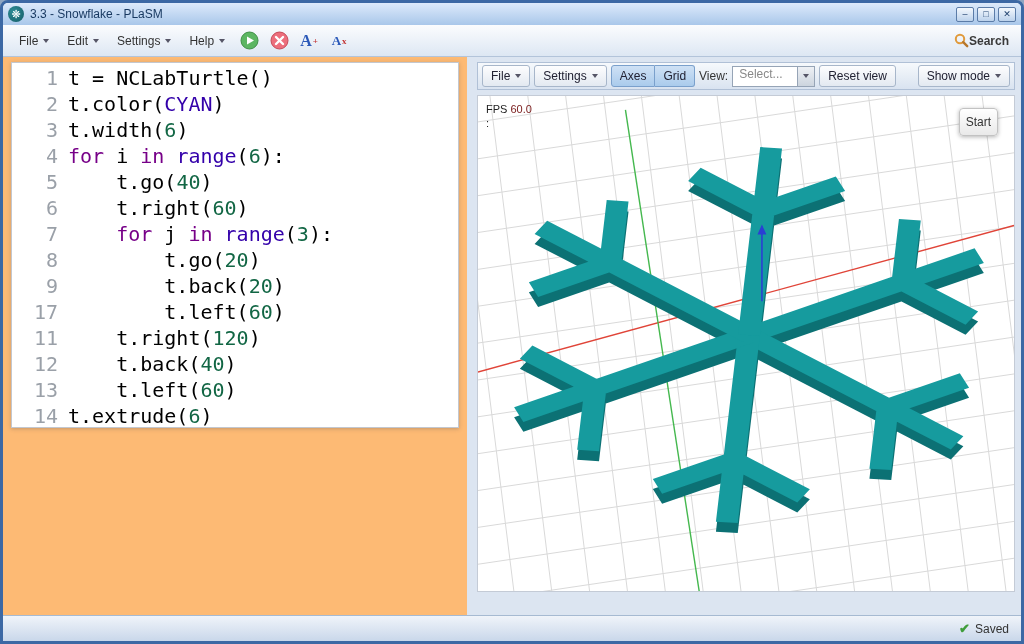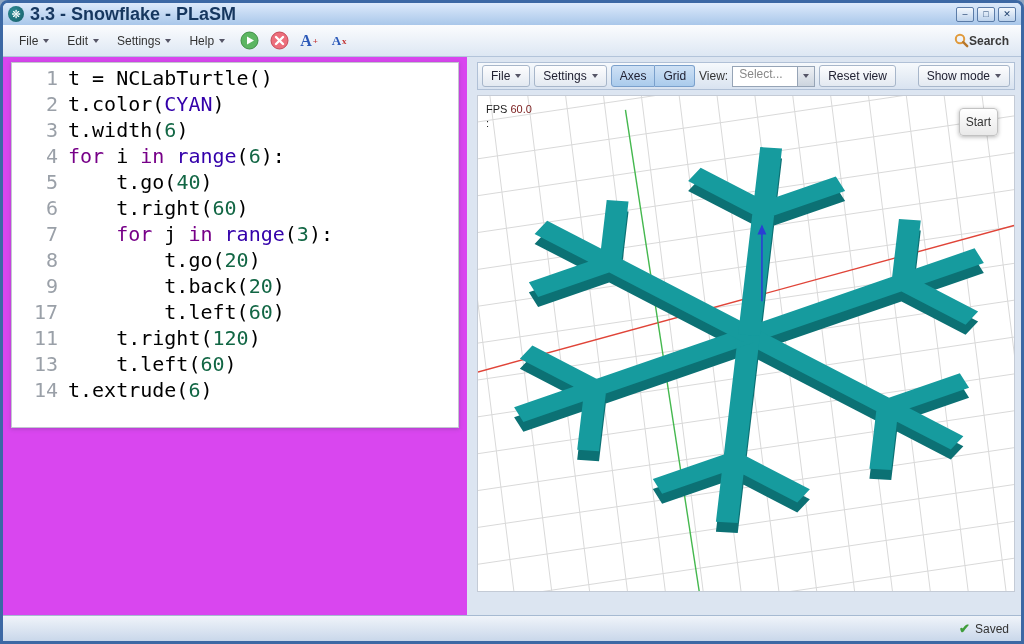--- a/index.html
+++ b/index.html
@@ -2,36 +2,36 @@
 <html style="--sf-top: #169b9e; --sf-side: #0c7174; --ax-r: #e04438; --ax-g: #44b84e; --ax-b: #2a3fd4; --grid: #d9d9d9; --kw: #770088; --bi: #3300aa; --num: #116644;"><head>
 <meta charset="utf-8">
 <style>
   *{margin:0;padding:0;box-sizing:border-box}
   html,body{width:1024px;height:644px;overflow:hidden;font-family:"Liberation Sans",sans-serif;background:#8fa6c2}
   .window{position:absolute;inset:0;border:3px solid #3c68a4;border-radius:8px 8px 0 0;background:#eef1f7;display:flex;flex-direction:column;overflow:hidden}
 
   
   .titlebar{height:22px;background:linear-gradient(#ddeafb,#a9c7ea);display:flex;align-items:center;padding:0 5px;gap:6px;flex:0 0 auto}
   .logo{width:16px;height:16px;border-radius:50%;background:radial-gradient(circle at 35% 35%,#2f8d96,#145b66);color:#fff;font-size:11px;line-height:16px;text-align:center}
-  .title{font-size:18px;font-weight:bold;color:#16375f}
+  .title{font-size:12px;font-weight:normal;color:#16375f}
   .win-controls{margin-left:auto;display:flex;gap:3px}
   .win-btn{width:18px;height:15px;border:1px solid #5b7ca8;border-radius:2px;background:linear-gradient(#f4f8fd,#bcd2ec);font-size:9px;line-height:12px;text-align:center;color:#1d3f6d;cursor:default}
 
   
   .menubar{height:32px;background:linear-gradient(#fbfcfe,#dde7f3);border-bottom:1px solid #b3c4da;display:flex;align-items:center;padding:0 8px;gap:2px;flex:0 0 auto}
   .menu-item{font-size:12px;color:#333;padding:6px 8px;display:flex;align-items:center;gap:5px;border-radius:3px;cursor:default}
   .caret{width:0;height:0;border-left:3.5px solid transparent;border-right:3.5px solid transparent;border-top:4px solid #556}
   .toolbtn{width:26px;height:24px;display:flex;align-items:center;justify-content:center;margin:0 1px;border-radius:3px}
   .font-btn{font-weight:bold;color:#2a58b8;font-family:"Liberation Serif",serif}
   .font-btn .sup{color:#c23333;font-size:9px;vertical-align:super;margin-left:1px}
   .fa-big{font-size:16px}.fa-small{font-size:13px}
   .search{margin-left:auto;display:flex;align-items:center;font-size:12px;font-weight:bold;color:#3a3a3a;padding-right:4px}
 
   
-  .content{position:relative;flex:1 1 auto;background:#d946ef;overflow:hidden}
+  .content{position:relative;flex:1 1 auto;background:#fdba74;overflow:hidden}
 
   
   .editor{position:absolute;left:8px;top:5px;width:448px;height:366px;background:#fff;border:1px solid #c3c7cf;box-shadow:0 1px 4px rgba(40,50,80,.25);overflow:hidden;font-family:"DejaVu Sans Mono",monospace;font-size:20px;line-height:26px;padding-top:2px;cursor:text}
   .cl{white-space:pre}
   .ln{display:inline-block;width:56px;text-align:right;padding-right:10px;color:#9aa0a8}
   .tok-p{color:#000}
   .tok-k{color:var(--kw)}
   .tok-b{color:var(--bi)}
   .tok-n{color:var(--num)}
 
@@ -132,20 +132,21 @@
           <div class="cl"><span class="ln">2</span><span class="tok-p">t.color(</span><span class="tok-b">CYAN</span><span class="tok-p">)</span></div>
           <div class="cl"><span class="ln">3</span><span class="tok-p">t.width(</span><span class="tok-n">6</span><span class="tok-p">)</span></div>
           <div class="cl"><span class="ln">4</span><span class="tok-k">for</span><span class="tok-p"> i </span><span class="tok-k">in</span><span class="tok-p"> </span><span class="tok-b">range</span><span class="tok-p">(</span><span class="tok-n">6</span><span class="tok-p">):</span></div>
           <div class="cl"><span class="ln">5</span><span class="tok-p">    t.go(</span><span class="tok-n">40</span><span class="tok-p">)</span></div>
           <div class="cl"><span class="ln">6</span><span class="tok-p">    t.right(</span><span class="tok-n">60</span><span class="tok-p">)</span></div>
           <div class="cl"><span class="ln">7</span><span class="tok-p">    </span><span class="tok-k">for</span><span class="tok-p"> j </span><span class="tok-k">in</span><span class="tok-p"> </span><span class="tok-b">range</span><span class="tok-p">(</span><span class="tok-n">3</span><span class="tok-p">):</span></div>
           <div class="cl"><span class="ln">8</span><span class="tok-p">        t.go(</span><span class="tok-n">20</span><span class="tok-p">)</span></div>
           <div class="cl"><span class="ln">9</span><span class="tok-p">        t.back(</span><span class="tok-n">20</span><span class="tok-p">)</span></div>
           <div class="cl"><span class="ln">17</span><span class="tok-p">        t.left(</span><span class="tok-n">60</span><span class="tok-p">)</span></div>
           <div class="cl"><span class="ln">11</span><span class="tok-p">    t.right(</span><span class="tok-n">120</span><span class="tok-p">)</span></div>
+          <div class="cl"><span class="ln">12</span><span class="tok-p">    t.back(</span><span class="tok-n">40</span><span class="tok-p">)</span></div>
           <div class="cl"><span class="ln">13</span><span class="tok-p">    t.left(</span><span class="tok-n">60</span><span class="tok-p">)</span></div>
           <div class="cl"><span class="ln">14</span><span class="tok-p">t.extrude(</span><span class="tok-n">6</span><span class="tok-p">)</span></div>
         </div>
     </div>
 
     <div class="viewer-panel">
 
       <div class="viewer-toolbar">
         <div class="vbtn">
           <span>File</span>

